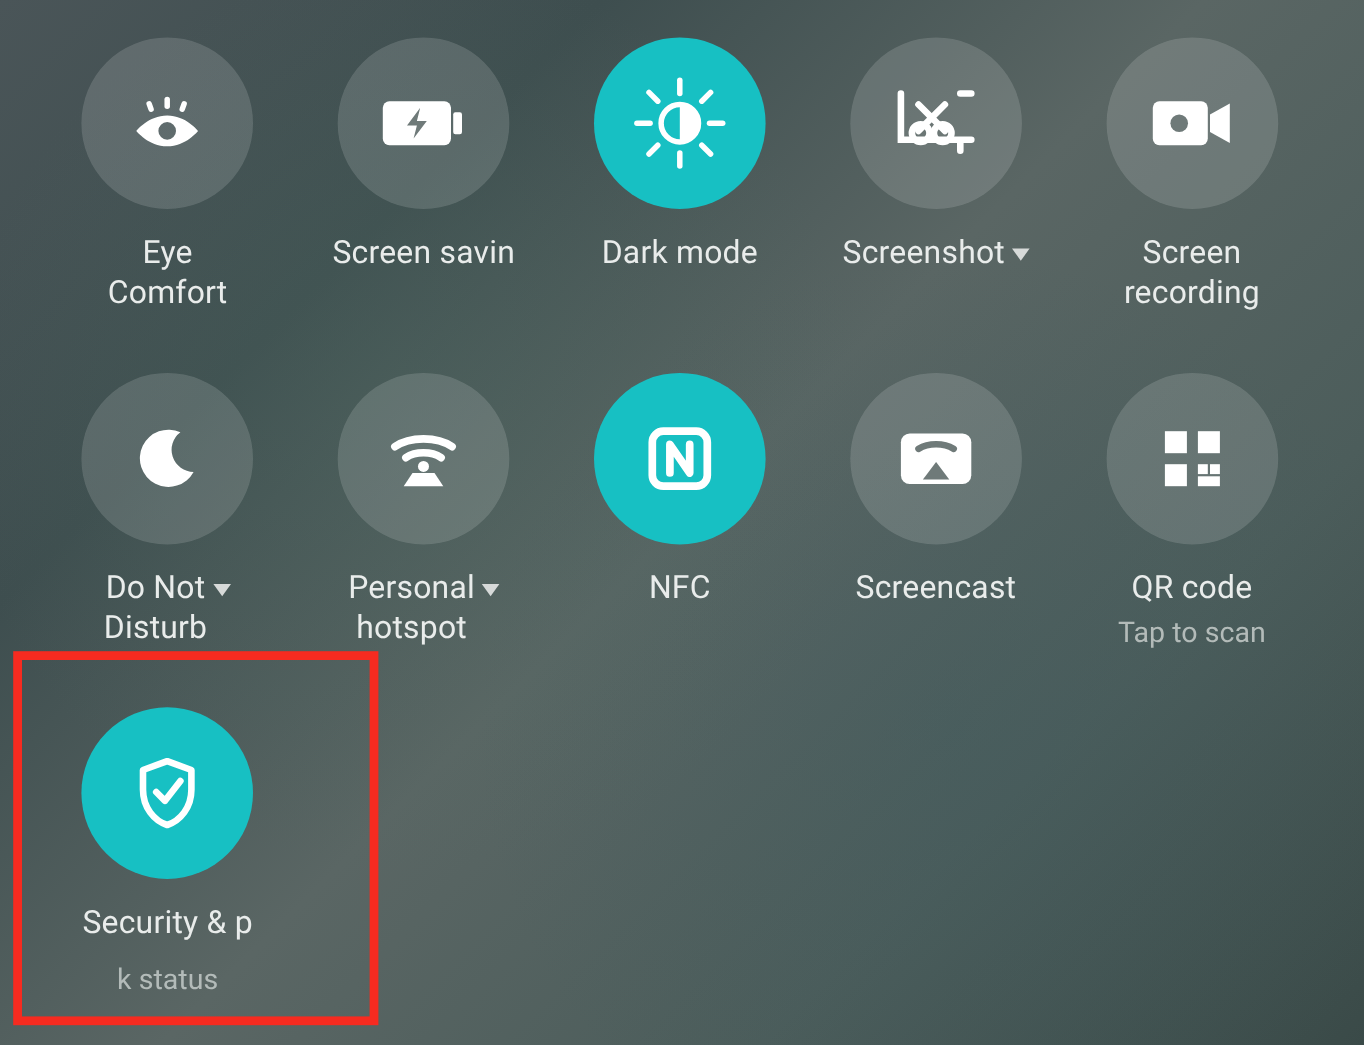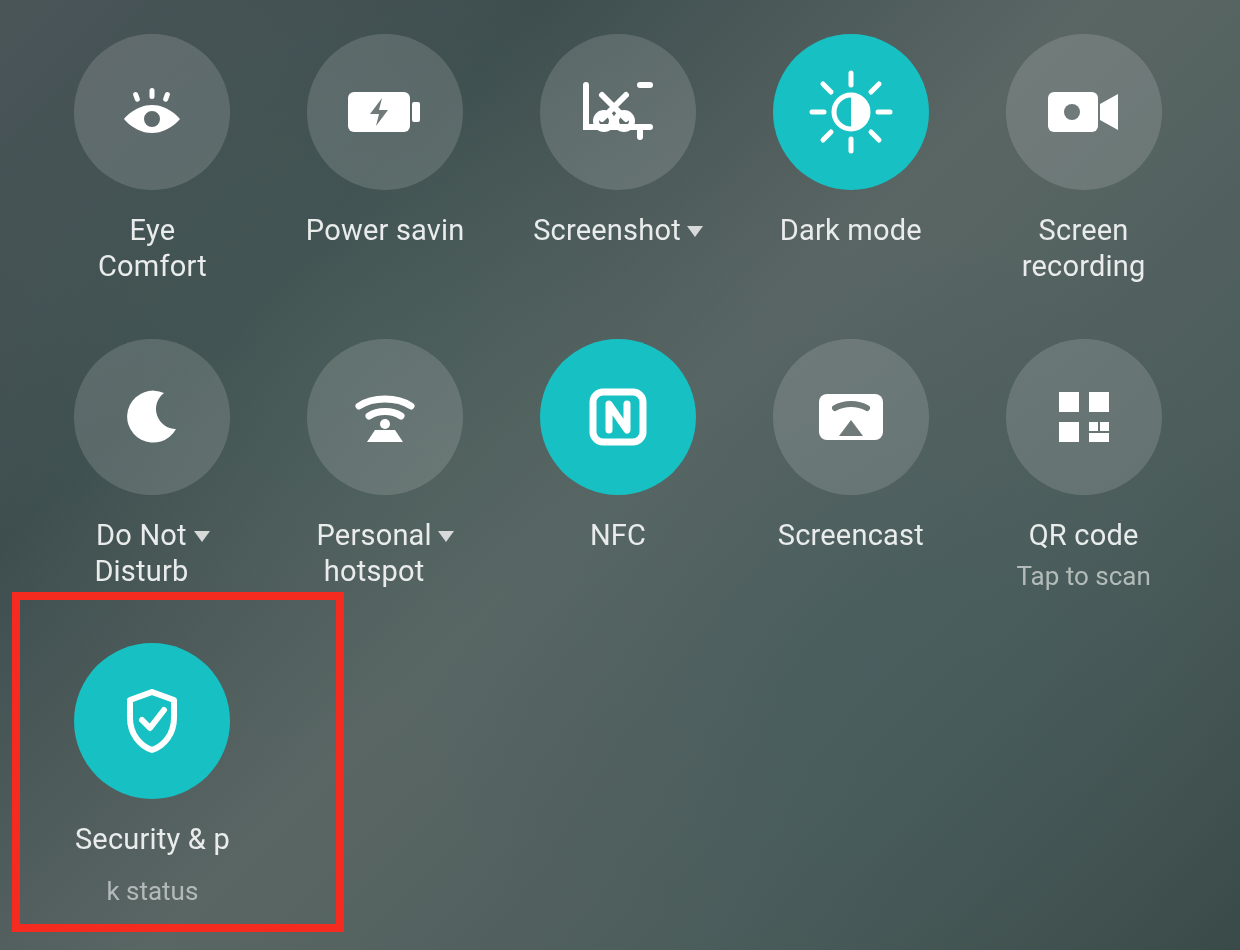--- a/index.html
+++ b/index.html
@@ -127,36 +127,21 @@
 
   <div class="tile">
     <div class="circle">
       <svg width="86" height="60" viewBox="0 0 86 60">
         <rect x="6" y="10" width="62" height="40" rx="6" fill="#fff"></rect>
         <rect x="70" y="20" width="8" height="20" rx="2" fill="#fff"></rect>
         <path d="M40 16 L28 32 L37 32 L34 44 L46 28 L37 28 Z" fill="#6f7a79"></path>
       </svg>
     </div>
     <div class="label-wrap">
-      <div class="label clipped">Power savin</div>
-    </div>
-  </div>
-
-  <div class="tile">
-    <div class="circle">
-      <svg width="80" height="70" viewBox="0 0 80 70">
-        <path d="M8 8 L8 50 L62 50 M62 8 L72 8 M62 50 L72 50 M62 50 L62 60" fill="none" stroke="#fff" stroke-width="6" stroke-linecap="round"></path>
-        <path d="M24 18 L48 42 M48 18 L24 42" stroke="#fff" stroke-width="6" stroke-linecap="round"></path>
-        <circle cx="26" cy="44" r="8" fill="none" stroke="#fff" stroke-width="6"></circle>
-        <circle cx="46" cy="44" r="8" fill="none" stroke="#fff" stroke-width="6"></circle>
-      </svg>
-    </div>
-    <div class="label-wrap">
-      <div class="label">Screenshot</div>
-      <div class="caret"></div>
+      <div class="label clipped">Screen savin</div>
     </div>
   </div>
 
   <div class="tile">
     <div class="circle active">
       <svg width="90" height="90" viewBox="0 0 90 90">
         <g stroke="#fff" stroke-width="5" stroke-linecap="round">
           <line x1="45" y1="6" x2="45" y2="18"></line>
           <line x1="45" y1="72" x2="45" y2="84"></line>
           <line x1="6" y1="45" x2="18" y2="45"></line>
@@ -170,20 +155,35 @@
         <path d="M45 28 a17 17 0 0 1 0 34 Z" fill="#fff"></path>
       </svg>
     </div>
     <div class="label-wrap">
       <div class="label">Dark mode</div>
     </div>
   </div>
 
   <div class="tile">
     <div class="circle">
+      <svg width="80" height="70" viewBox="0 0 80 70">
+        <path d="M8 8 L8 50 L62 50 M62 8 L72 8 M62 50 L72 50 M62 50 L62 60" fill="none" stroke="#fff" stroke-width="6" stroke-linecap="round"></path>
+        <path d="M24 18 L48 42 M48 18 L24 42" stroke="#fff" stroke-width="6" stroke-linecap="round"></path>
+        <circle cx="26" cy="44" r="8" fill="none" stroke="#fff" stroke-width="6"></circle>
+        <circle cx="46" cy="44" r="8" fill="none" stroke="#fff" stroke-width="6"></circle>
+      </svg>
+    </div>
+    <div class="label-wrap">
+      <div class="label">Screenshot</div>
+      <div class="caret"></div>
+    </div>
+  </div>
+
+  <div class="tile">
+    <div class="circle">
       <svg width="84" height="56" viewBox="0 0 84 56">
         <rect x="6" y="8" width="50" height="40" rx="6" fill="#fff"></rect>
         <path d="M58 20 L76 10 L76 46 L58 36 Z" fill="#fff"></path>
         <circle cx="30" cy="28" r="8" fill="#6f7a79"></circle>
       </svg>
     </div>
     <div class="label-wrap">
       <div class="label">Screen
 recording</div>
     </div>

